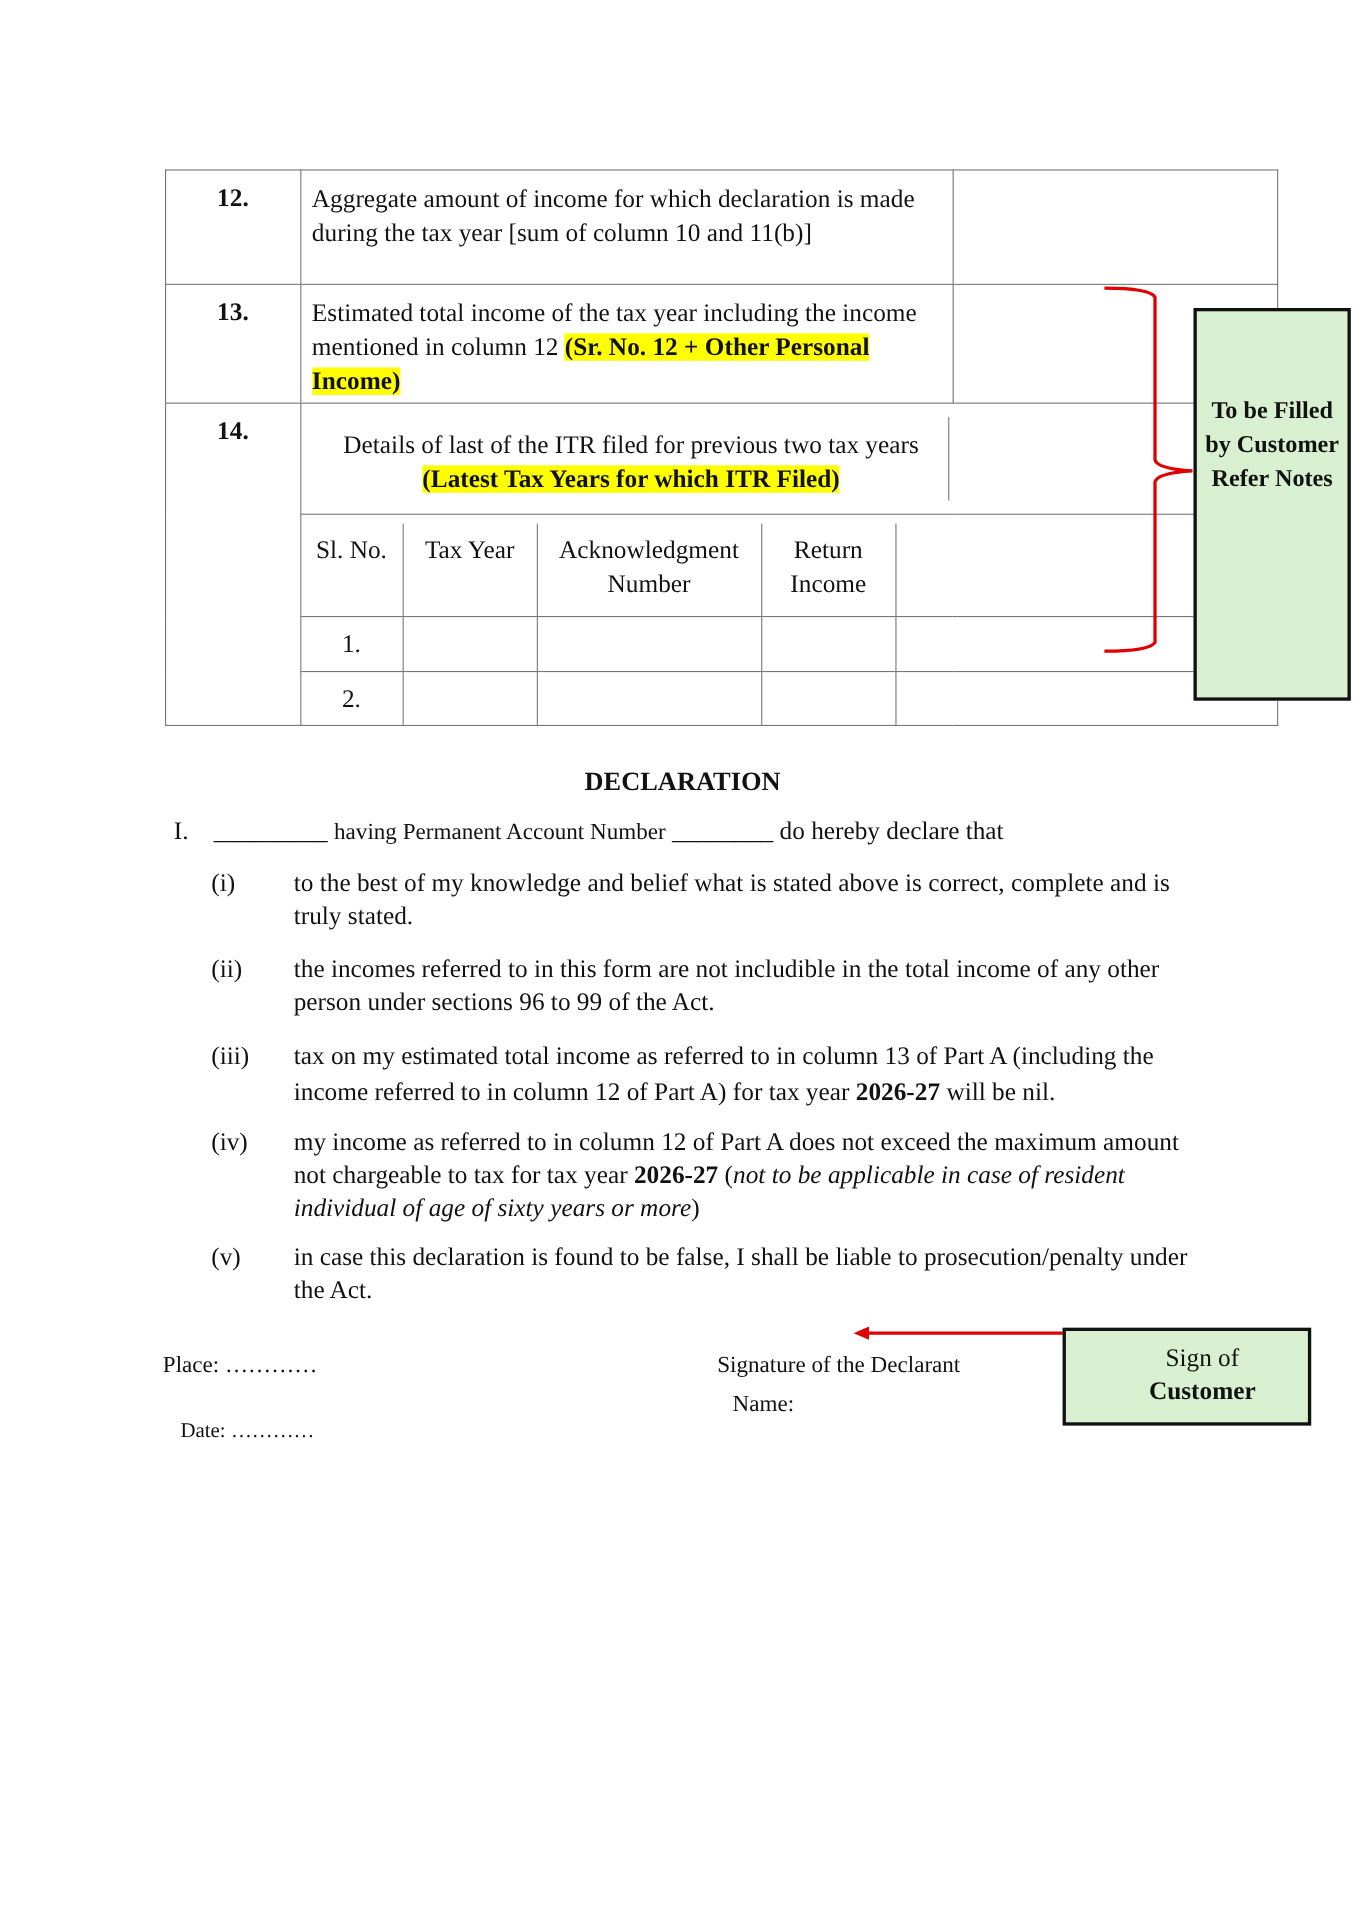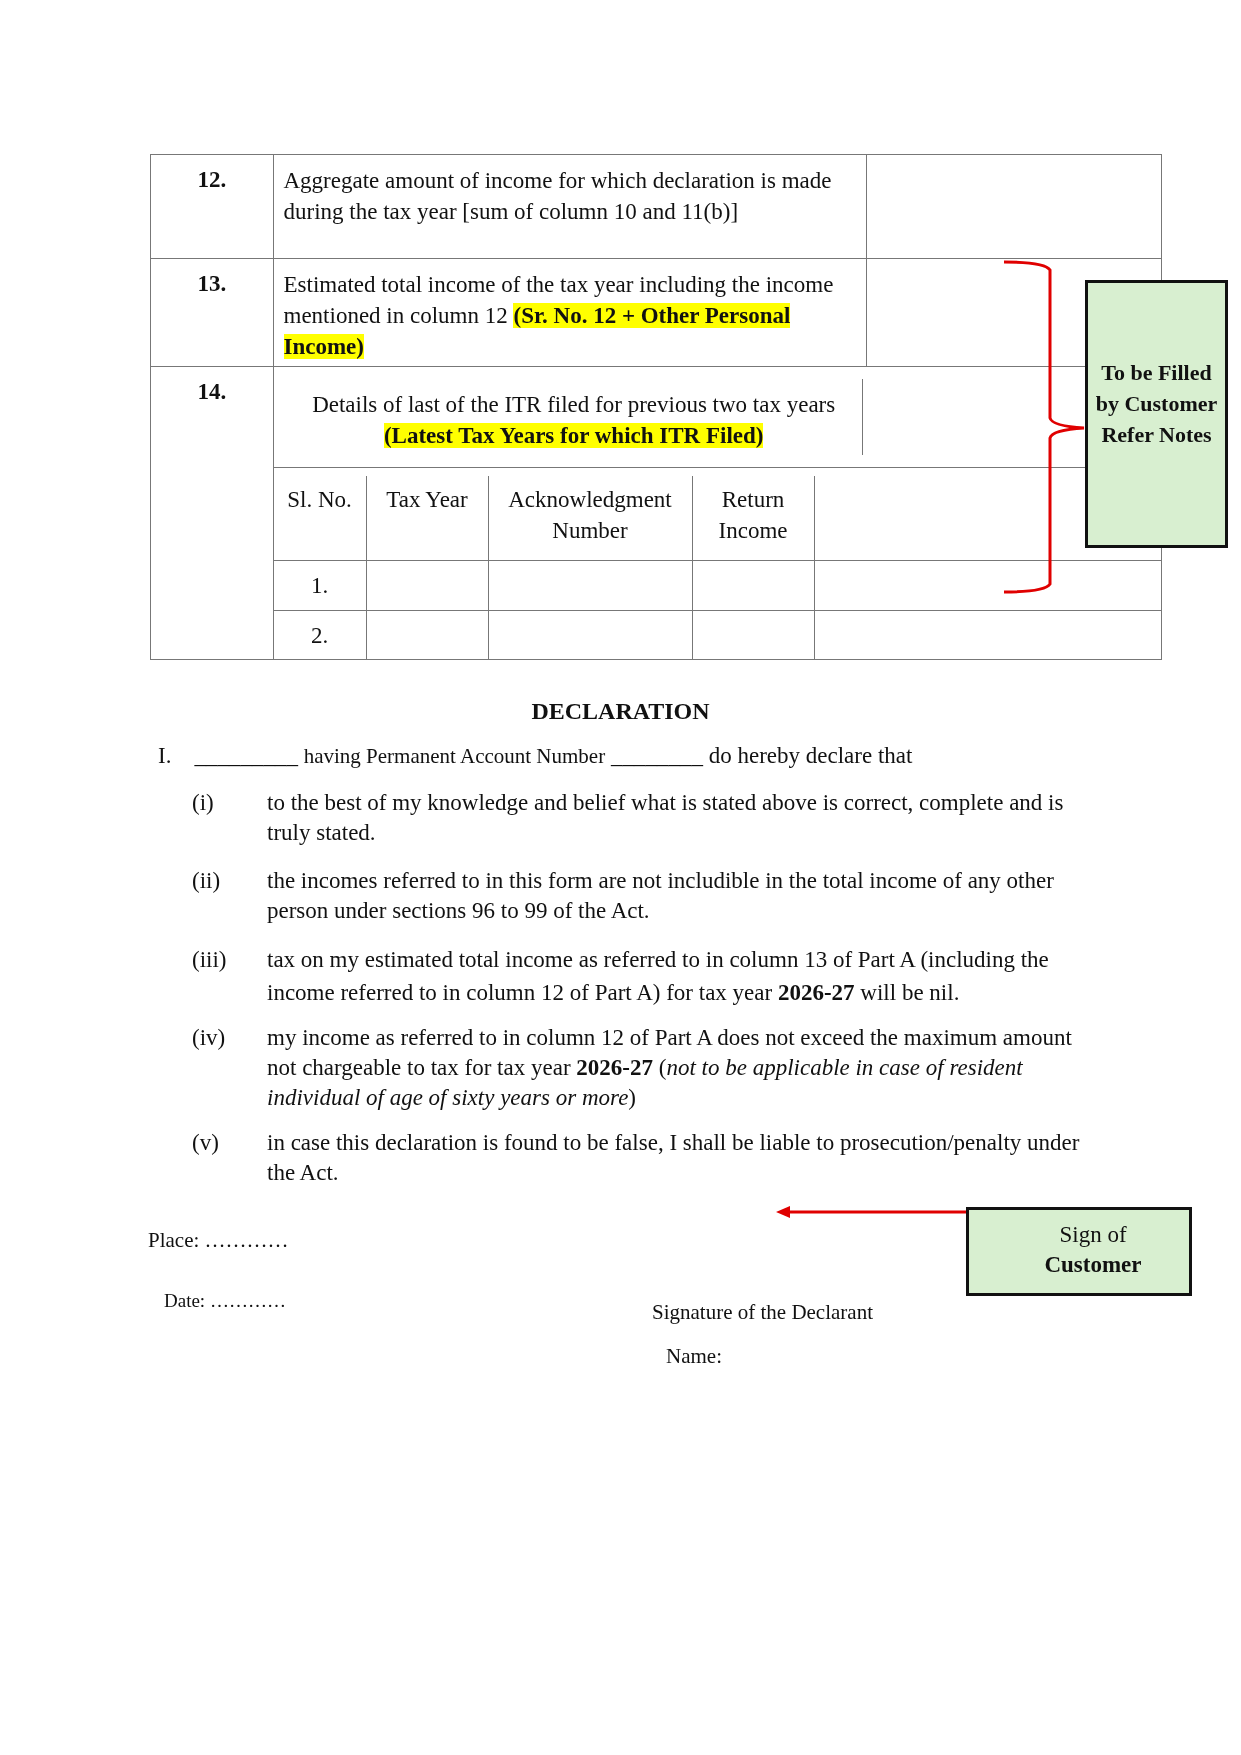--- a/index.html
+++ b/index.html
@@ -94,21 +94,21 @@
           </table>
     </td>
   </tr>
 </tbody>
   </table>
 
 <svg class="abs" style="left:1000px;top:258px;" width="90" height="340">
   <path d="M 4 4 Q 45 4 50 12 L 50 160 Q 52 168 84 170 Q 52 172 50 180 L 50 326 Q 45 334 4 334" fill="none" stroke="#e00000" stroke-width="3"></path>
 </svg>
 
-<div class="abs green-box" style="left:1085px;top:280px;width:143px;height:268px;padding-top:74px;line-height:31px;font-size:22px;">To be Filled by Customer Refer Notes</div>
+<div class="abs green-box" style="left:1085px;top:280px;width:143px;height:357px;padding-top:74px;line-height:31px;font-size:22px;">To be Filled by Customer Refer Notes</div>
 
 <div class="abs decl-title">DECLARATION</div>
 
 <div class="abs" style="left:158px;top:743px;white-space:nowrap;">
   <span>I.</span>&nbsp;&nbsp;&nbsp;
   <span>_________</span>
   <span style="font-size:21px;">having Permanent Account Number</span>
   <span>________</span>
   <span>do hereby declare that</span>
 </div>
@@ -139,14 +139,14 @@
   <polygon points="0,8 14,2 14,14" fill="#e00000"></polygon>
 </svg>
 
 <div class="abs green-box" style="left:966px;top:1207px;width:226px;height:89px;padding-top:10px;line-height:30px;font-weight:normal;font-size:23px;padding-left:28px;">
   <div>Sign of</div>
   <div style="font-weight:bold;">Customer</div>
 </div>
 
 <div class="abs" style="left:148px;top:1228px;font-size:21px;">Place: …………</div>
 <div class="abs" style="left:164px;top:1290px;font-size:19px;">Date: …………</div>
-<div class="abs" style="left:652px;top:1300px;font-size:21px;">Signature of the Declarant</div>
-<div class="abs" style="left:666px;top:1344px;font-size:21px;">Name:</div>
+<div class="abs" style="left:652px;top:1228px;font-size:21px;">Signature of the Declarant</div>
+<div class="abs" style="left:666px;top:1264px;font-size:21px;">Name:</div>
 
 </body></html>

